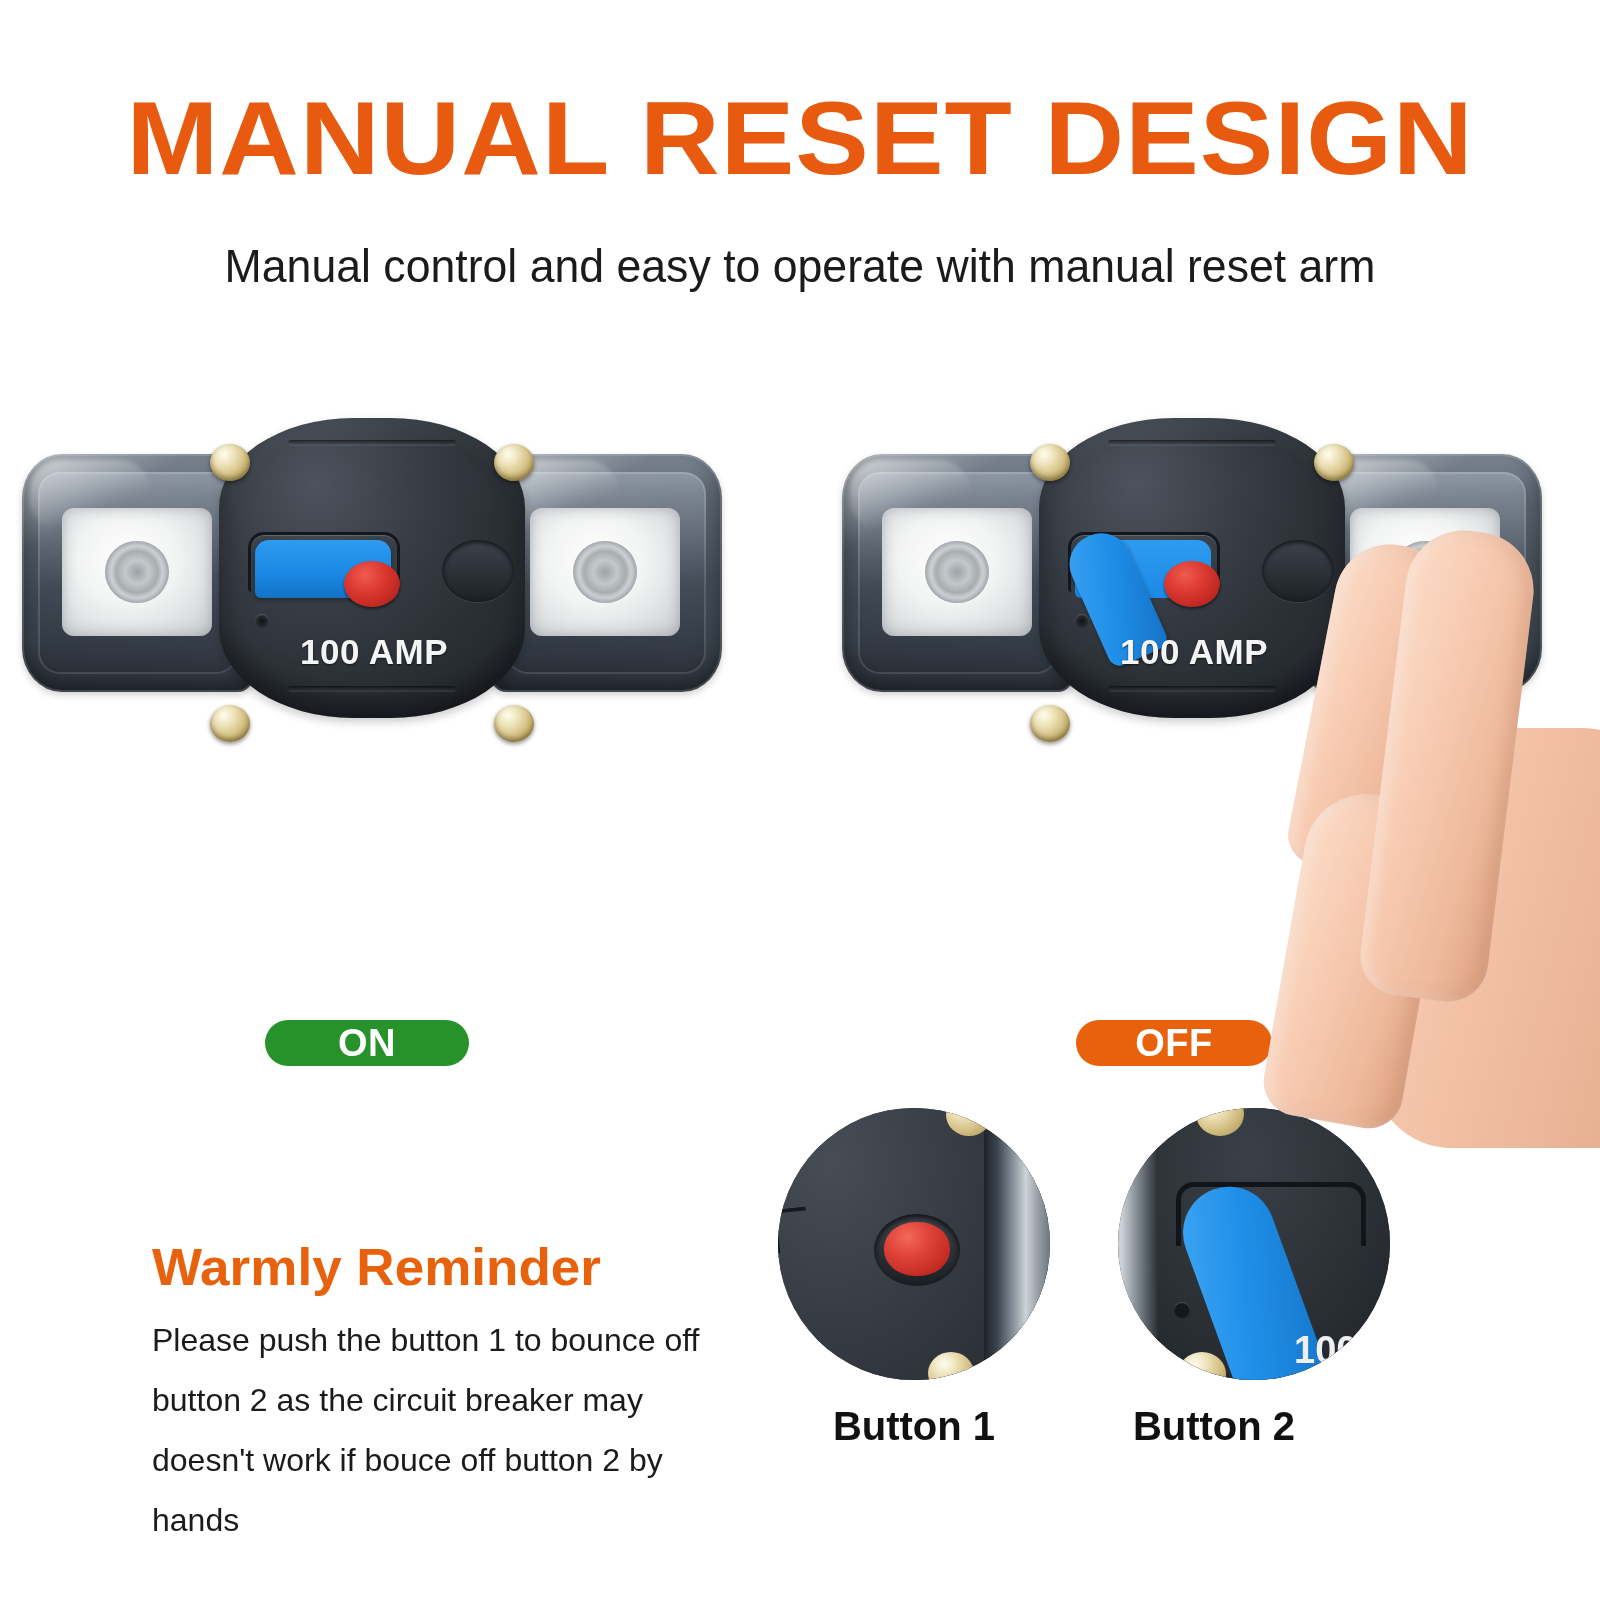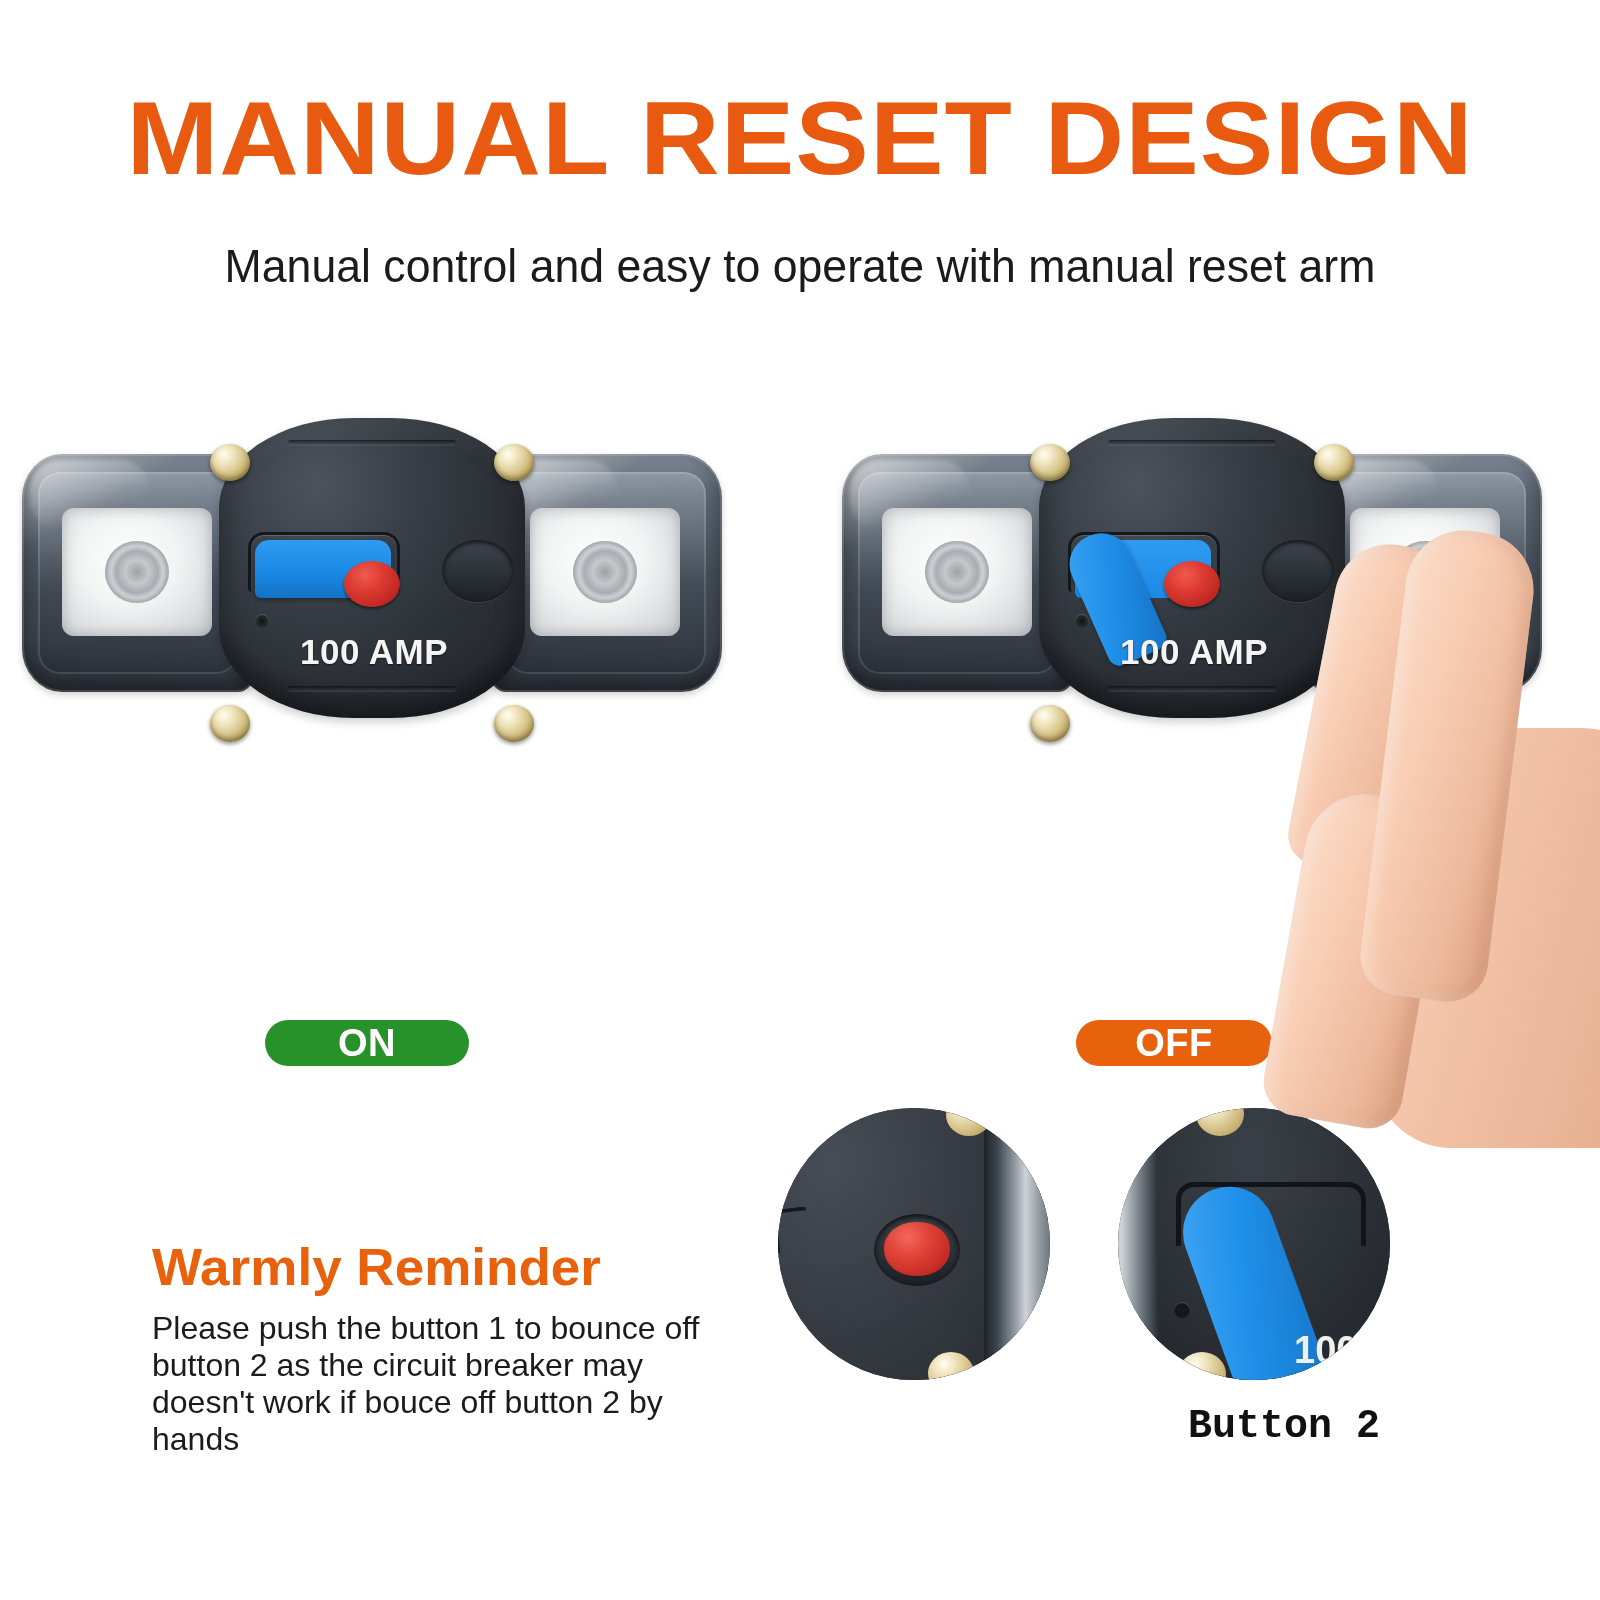--- a/index.html
+++ b/index.html
@@ -247,40 +247,40 @@
   .reminder { position: absolute; left: 152px; top: 1238px; width: 600px; }
   .reminder h2 {
     font-family: "Liberation Sans Narrow", "Liberation Sans", sans-serif;
     font-weight: 700; font-size: 52px; line-height: 58px;
     color: #E8620D;
     transform: scaleX(1.02); transform-origin: 0 50%;
   }
   .reminder p {
     margin-top: 14px;
     font-family: "Liberation Sans Narrow", "Liberation Sans", sans-serif;
-    font-weight: 400; font-size: 32px; line-height: 37px;
+    font-weight: 400; font-size: 32px; line-height: 60px;
     color: #1b1b1b; width: 580px;
   }
 
   
   .detail { position: absolute; width: 272px; height: 272px; }
   .detail .circle {
     position: absolute; inset: 0; border-radius: 50%; overflow: hidden;
     background: #2b3036;
   }
   .detail.one   { left: 778px;  top: 1108px; }
   .detail.two   { left: 1118px; top: 1108px; text-align: right; }
 
   .d-caption {
     position: absolute; width: 272px; text-align: center; top: 1404px;
     font-family: "Liberation Sans Narrow", "Liberation Sans", sans-serif;
     font-weight: 700; font-size: 40px; color: #111;
   }
   .d-caption.one { left: 778px; }
-  .d-caption.two { left: 1148px; font-family: Liberation Mono, monospace; }
+  .d-caption.two { left: 1078px; }
 
   
   .c1-face {
     position: absolute; left: -40px; top: -40px; width: 310px; height: 360px;
     background: radial-gradient(ellipse at 30% 26%, #474d55 0%, #383d45 40%, #2c3138 72%, #23272d 100%);
   }
   .c1-edgeclear {
     position: absolute; right: -6px; top: -20px; width: 72px; height: 330px;
     background: linear-gradient(90deg, #1e2228 0%, #3b434c 18%, #8e979f 42%, #cdd3d7 58%, #9aa2a9 74%, #58616a 100%);
   }
@@ -468,20 +468,21 @@
       <div class="c1-edgeclear"></div>
       <div class="c1-hook"></div>
       <div class="c1-screw t"></div>
       <div class="c1-screw b"></div>
       <div class="c1-btnhousing">
         <div class="c1-btn"></div>
       </div>
       <div class="c1-ghosttext">P</div>
     </div>
   </div>
+  <div class="d-caption one">Button 1</div>
 
   <div class="detail two">
     <div class="circle">
       <div class="c2-face"></div>
       <div class="c2-edgeclear"></div>
       <div class="c2-slot"></div>
       <div class="c2-lever"></div>
       <div class="c2-port"></div>
       <div class="c2-screw t"></div>
       <div class="c2-screw b"></div>

